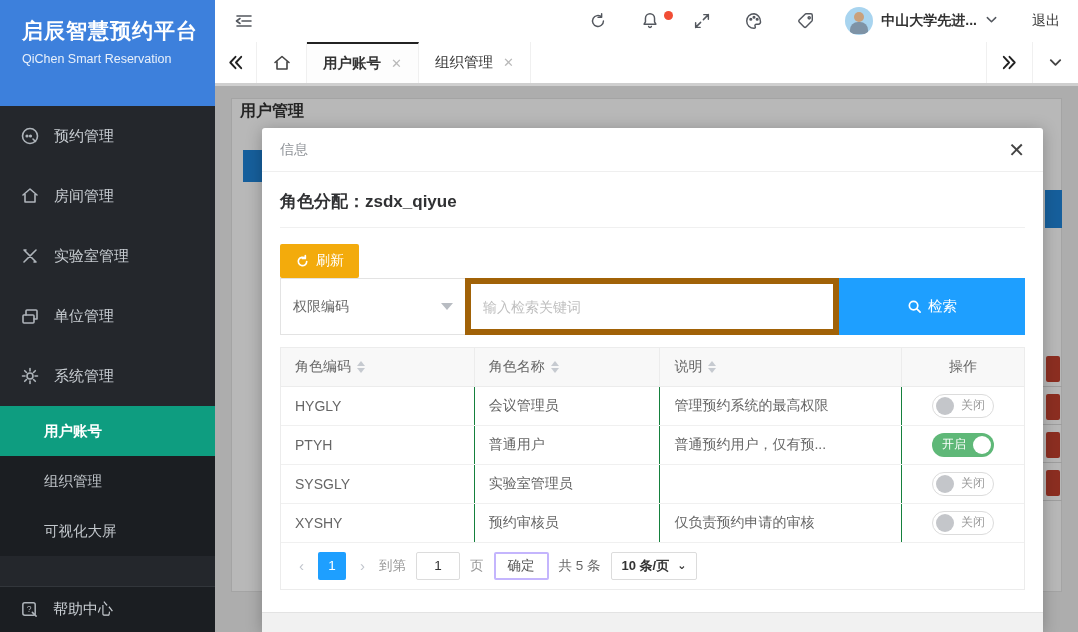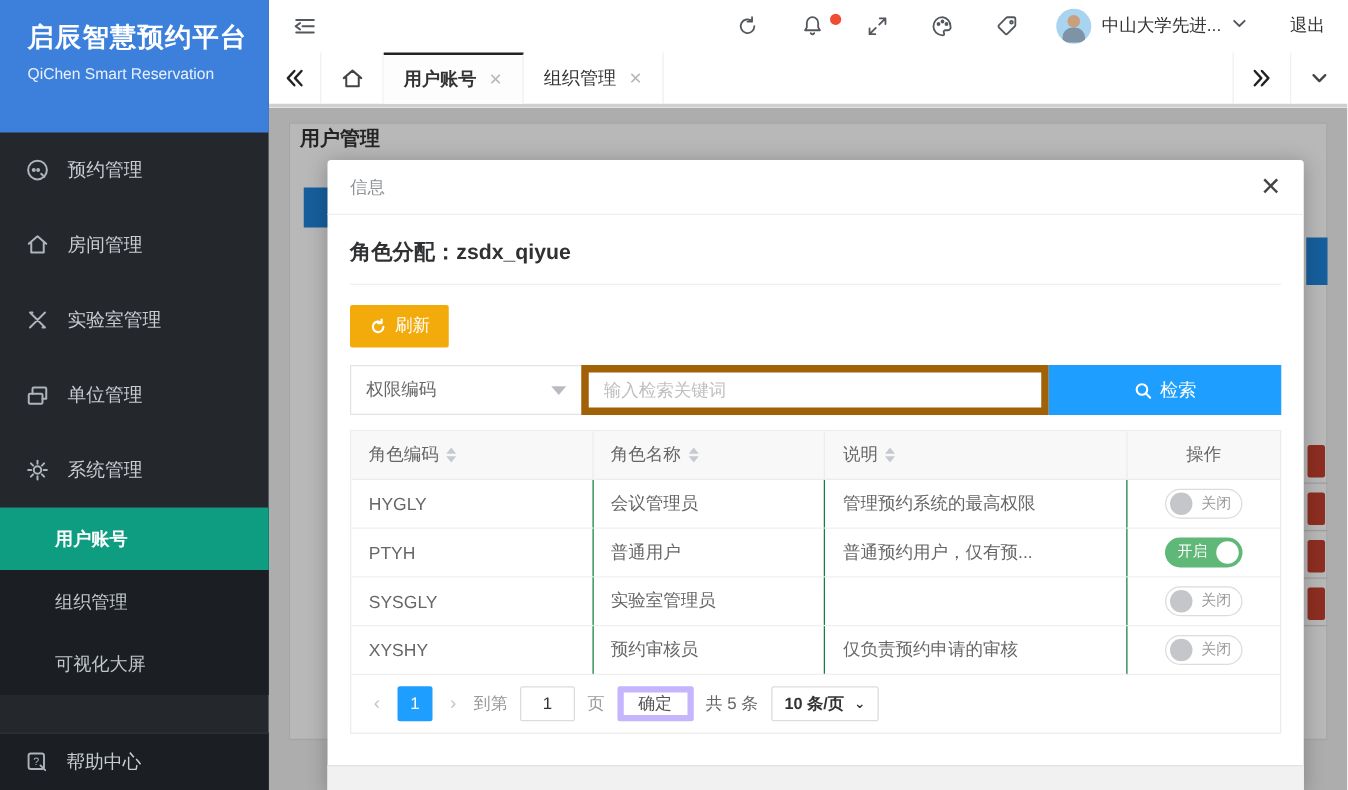--- a/index.html
+++ b/index.html
@@ -28,21 +28,21 @@
   .tb-left { display:flex; align-items:center; }
   .tb-spacer { flex:1; }
   .tb-icons { display:flex; align-items:center; gap:30px; margin-right:28px; }
   .tb-icon { position:relative; width:22px; height:22px; display:inline-flex; align-items:center; justify-content:center; cursor:pointer; }
   .tb-icon svg { stroke:#53575e; }
   .red-dot { position:absolute; top:1px; right:-12px; width:9px; height:9px; border-radius:50%; background:#f14d35; }
   .user-box { display:flex; align-items:center; gap:8px; cursor:pointer; }
   .avatar { width:28px; height:28px; border-radius:50%; background:#a8d4ef; overflow:hidden; position:relative; }
   .avatar .head { position:absolute; left:9px; top:5px; width:10px; height:10px; border-radius:50%; background:#c9a07b; }
   .avatar .body { position:absolute; left:5px; top:15px; width:18px; height:12px; border-radius:8px 8px 0 0; background:#7e93a6; }
-  .user-name { font-size:14px; color:#333; }
+  .user-name { font-size:14px; color:#333;font-weight:bold; }
   .logout { margin-left:34px; font-size:14px; color:#333; cursor:pointer; }
 
   
   .tabbar { position:absolute; left:215px; top:42px; width:863px; height:44px; background:#fff;
     border-bottom:3px solid #cfcfcf; display:flex; align-items:stretch; z-index:20; }
   .tab-ctrl { width:42px; display:flex; align-items:center; justify-content:center; border-right:1px solid #f0f0f0; cursor:pointer; color:#333; }
   .tab-home { width:50px; display:flex; align-items:center; justify-content:center; border-right:1px solid #f0f0f0; cursor:pointer; }
   .tab { display:flex; align-items:center; gap:10px; padding:0 16px; font-size:14.5px; color:#333;
     border-right:1px solid #f0f0f0; cursor:pointer; position:relative; }
   .tab.active { border-top:2px solid #222; background:#fdfdfd; font-weight:bold; }
@@ -63,21 +63,21 @@
   
   .modal { position:absolute; left:47px; top:42px; width:781px; height:504px; background:#fff;
     border-radius:3px 3px 0 0; box-shadow:0 2px 16px rgba(0,0,0,0.25); }
   .m-head { height:44px; display:flex; align-items:center; padding:0 18px; border-bottom:1px solid #efefef; }
   .m-head-label { font-size:14px; color:#8f9398; }
   .m-close { margin-left:auto; font-size:20px; color:#444; cursor:pointer; line-height:1; }
   .m-body { padding:0 18px; }
   .m-role-title { padding:18px 0 14px 0; font-size:17px; font-weight:bold; color:#303133; border-bottom:1px solid #f0f0f0; }
   .btn-refresh { margin-top:16px; height:34px; padding:0 15px; background:#f3ab0c; color:#fff; font-size:14px;
     border:none; border-radius:2px; display:inline-flex; align-items:center; gap:6px; cursor:pointer; }
-  .search-row { margin-top:14px; display:flex; height:40px;justify-content:flex-end; }
+  .search-row { margin-top:0; display:flex; height:57px;justify-content:flex-end; }
   .sel-box { width:185px; border:1px solid #e3e3e3; border-right:none; display:flex; align-items:center;
     padding:0 12px; font-size:14px; color:#666; cursor:pointer; background:#fff; }
   .sel-caret { margin-left:auto; width:0; height:0; border-left:6px solid transparent; border-right:6px solid transparent; border-top:7px solid #b8bcc2; }
   .search-input { flex:1; border:6px solid #a16207; padding:0 12px; font-size:14px; color:#333; outline:none; }
   .search-input::placeholder { color:#bfbfbf; }
   .btn-search { width:186px; background:#1e9fff; color:#fff; border:none; font-size:14.5px;
     display:flex; align-items:center; justify-content:center; gap:6px; cursor:pointer; }
 
   .table-wrap { margin-top:12px; border:1px solid #ececec; }
   table { width:100%; border-collapse:collapse; }
@@ -98,21 +98,21 @@
   .switch.off em { font-style:normal; font-size:12px; color:#9a9a9a; }
   .switch.on { background:#5fb878; padding:0 3px 0 10px; }
   .switch.on em { font-style:normal; font-size:12px; color:#fff; margin-right:6px; }
   .switch.on .knob { width:18px; height:18px; border-radius:50%; background:#fff; }
 
   .pager { display:flex; align-items:center; gap:10px; height:46px; padding:0 14px; font-size:13.5px; color:#999; }
   .pg-arrow { color:#c0c4cc; font-size:15px; cursor:pointer; padding:0 4px; }
   .pg-num { width:28px; height:28px; background:#1e9fff; color:#fff; border-radius:2px; display:flex;
     align-items:center; justify-content:center; font-size:13.5px; cursor:pointer; }
   .pg-input { width:44px; height:28px; border:1px solid #dcdcdc; border-radius:2px; text-align:center; font-size:13.5px; color:#333; outline:none; }
-  .pg-confirm { height:28px; padding:0 12px; background:#fff; border:5px solid #c4b5fd; border-radius:2px;
+  .pg-confirm { height:28px; padding:0 12px; background:#fff; border:2px solid #c4b5fd; border-radius:2px;
     font-size:13.5px; color:#555; cursor:pointer; }
   .pg-total { color:#666; }
   .pg-size { height:28px; border:1px solid #dcdcdc; border-radius:2px; display:inline-flex; align-items:center;
     gap:8px; padding:0 10px; color:#333; cursor:pointer; background:#fff; font-weight:bold; font-size:13px; }
   .pg-size .chev { font-weight:bold; font-size:11px; color:#333; }
   .m-footer { position:absolute; left:0; bottom:0; width:100%; height:20px; background:#f1f1f1; border-top:1px solid #e3e3e3; }
 
   svg { fill:none; stroke-width:1.6; stroke-linecap:round; stroke-linejoin:round; }
 </style>
 </head>

